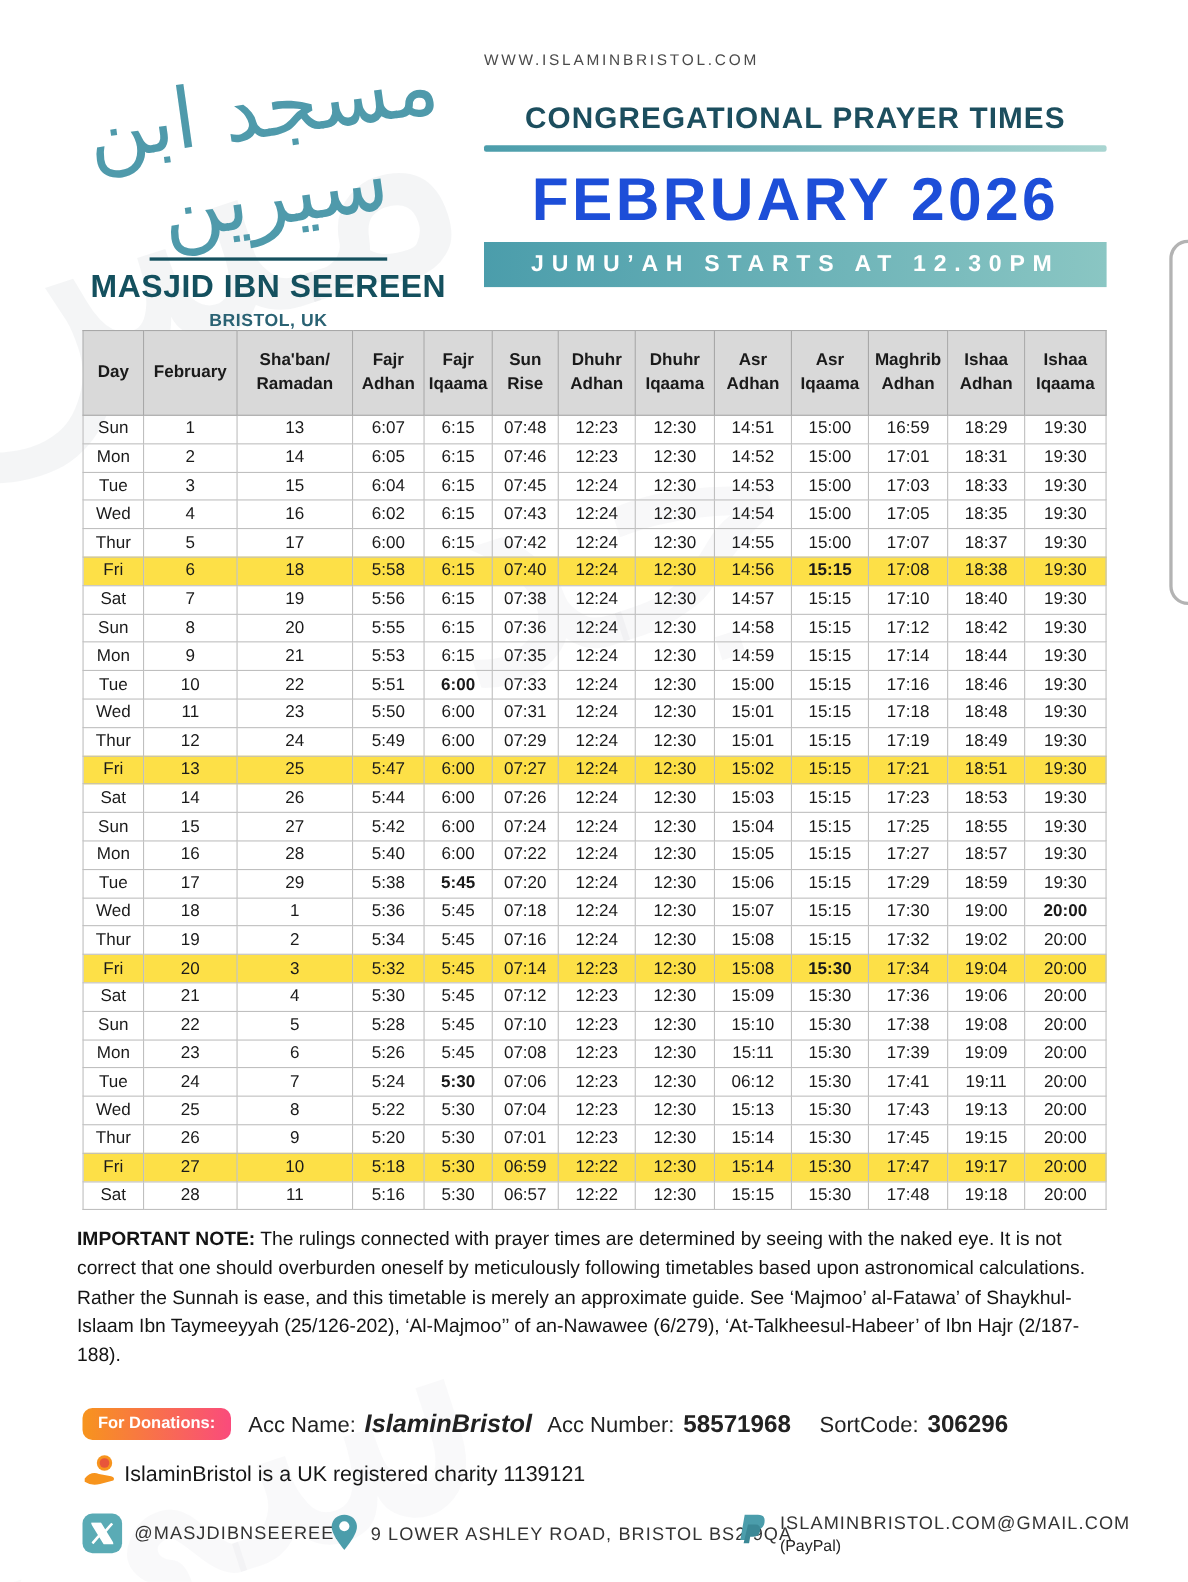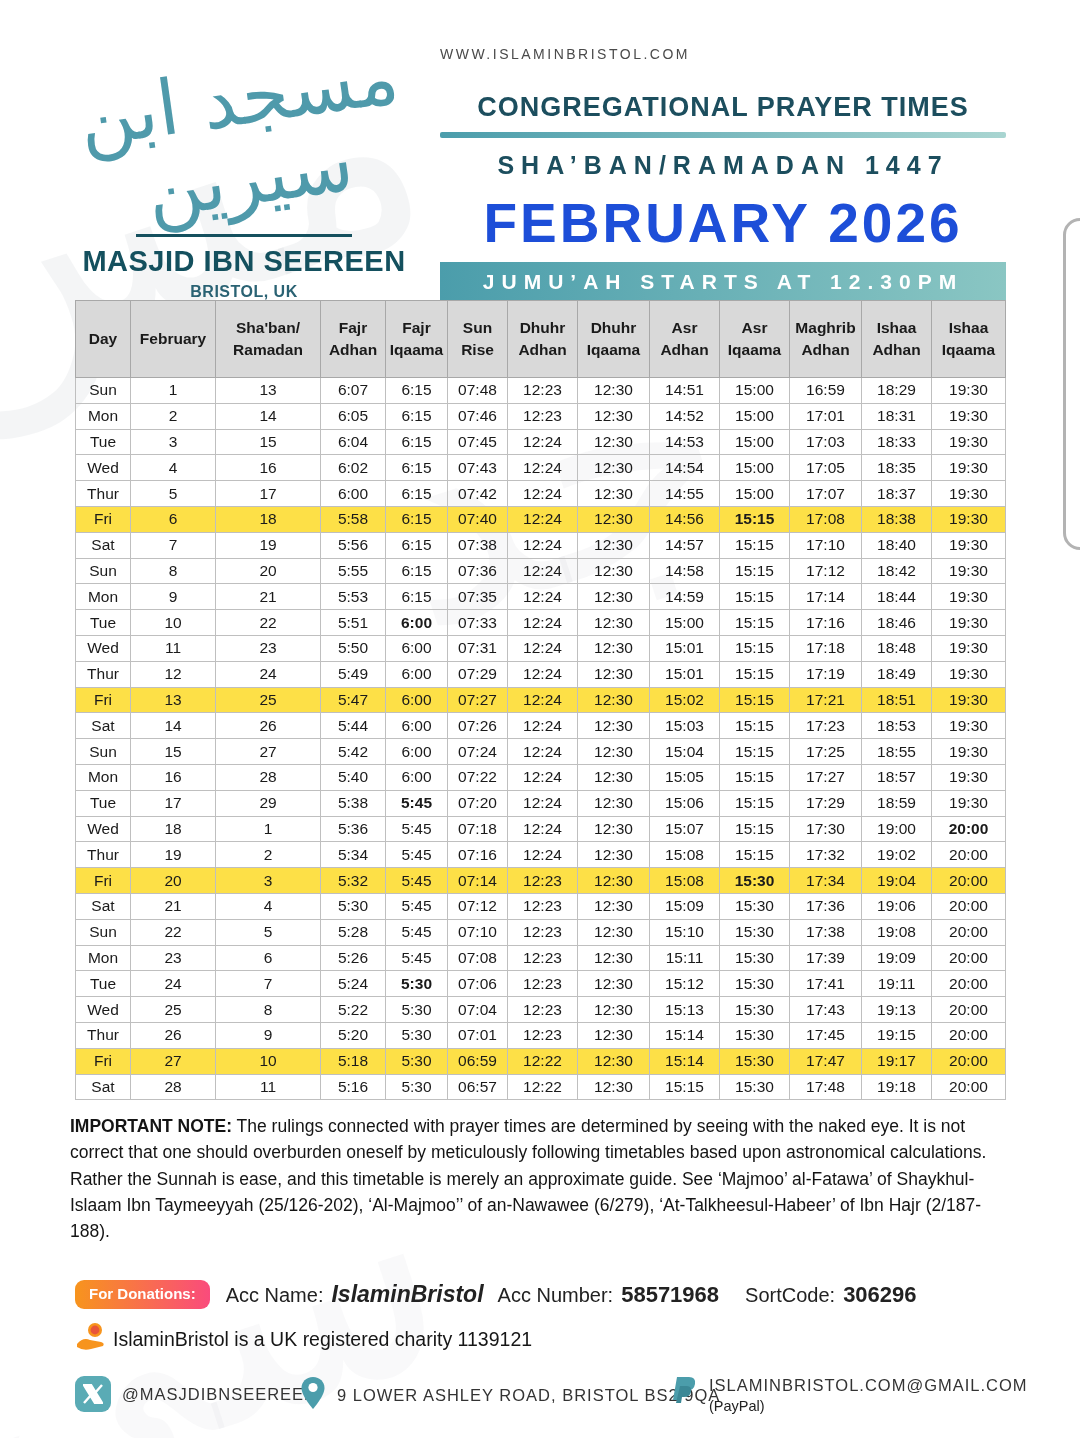--- a/index.html
+++ b/index.html
@@ -111,21 +111,20 @@
     <div class="logo-arabic">مسجد ابن سيرين</div>
     <div class="logo-line"></div>
     <div class="logo-name">MASJID IBN SEEREEN</div>
     <div class="logo-loc">BRISTOL, UK</div>
   </div>
 
   <div class="rh">
     <div class="website">WWW.ISLAMINBRISTOL.COM</div>
     <div class="cpt">CONGREGATIONAL PRAYER TIMES</div>
     <div class="divider"></div>
-    <div class="hijri">SHA’BAN/RAMADAN 1447</div>
     <div class="month">FEBRUARY 2026</div>
     <div class="jumuah">JUMU’AH STARTS AT 12.30PM</div>
   </div>
 
   <table class="tt">
     <colgroup>
       <col style="width:55px">
         <col style="width:85px">
         <col style="width:105px">
       <col style="width:65px">
@@ -504,21 +503,21 @@
         </tr>
         <tr>
           <td>Tue</td>
           <td>24</td>
           <td>7</td>
           <td>5:24</td>
           <td class="b">5:30</td>
           <td>07:06</td>
           <td>12:23</td>
           <td>12:30</td>
-          <td>15:12</td>
+          <td>06:12</td>
           <td>15:30</td>
           <td>17:41</td>
           <td>19:11</td>
           <td>20:00</td>
         </tr>
         <tr>
           <td>Wed</td>
           <td>25</td>
           <td>8</td>
           <td>5:22</td>

